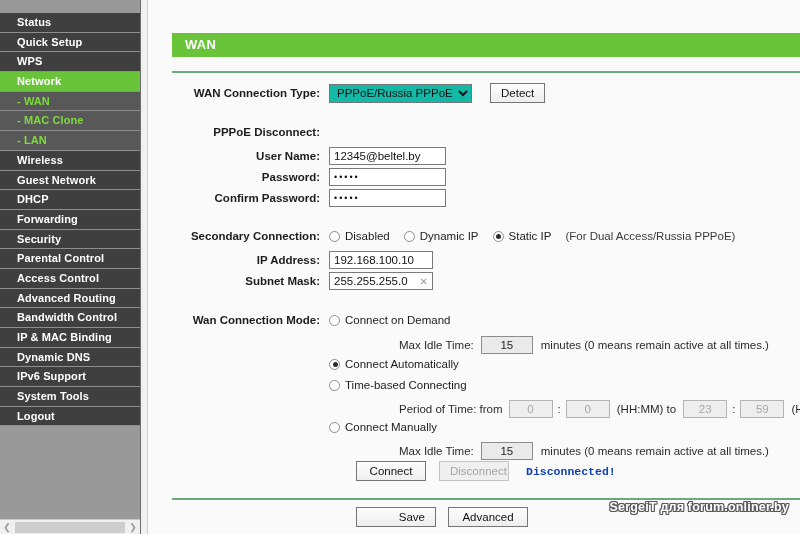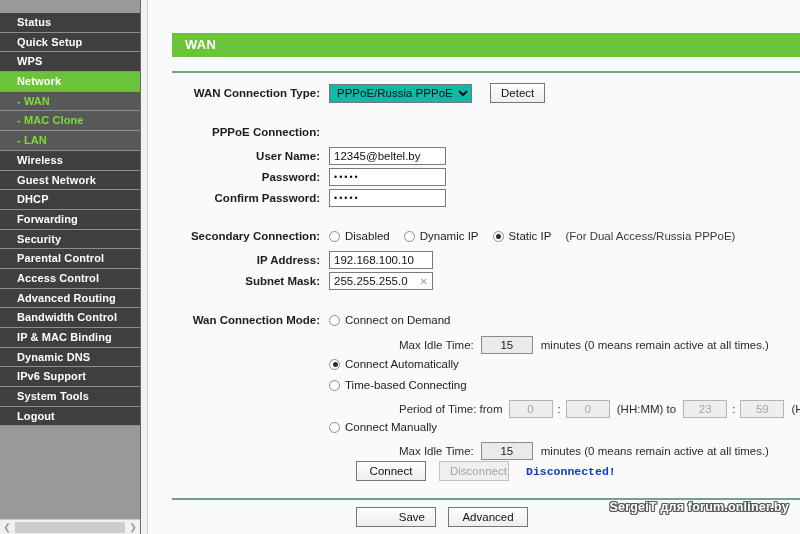--- a/index.html
+++ b/index.html
@@ -279,21 +279,21 @@
     <div id="page-header">WAN</div>
     <div class="hrule" id="rule-top"></div>
 
     <div class="row" style="left:0; top:83px;">
       <div class="lbl">WAN Connection Type:</div>
       <select id="wan-type-select"><option>Dynamic IP</option><option>Static IP</option><option selected="">PPPoE/Russia PPPoE</option><option>L2TP/Russia L2TP</option><option>PPTP/Russia PPTP</option></select>
       <button class="btn" style="margin-left:18px;">Detect</button>
     </div>
 
     <div class="row" style="left:0; top:126px;">
-      <div class="lbl">PPPoE Connection:</div>
+      <div class="lbl">PPPoE Disconnect:</div>
     </div>
 
     <div class="row" style="left:0; top:147px;">
       <div class="lbl">User Name:</div>
       <span class="fakeinput" style="width:117px;">12345@beltel.by</span>
     </div>
 
     <div class="row" style="left:0; top:168px;">
       <div class="lbl">Password:</div>
       <span class="fakeinput" style="width:117px;">

